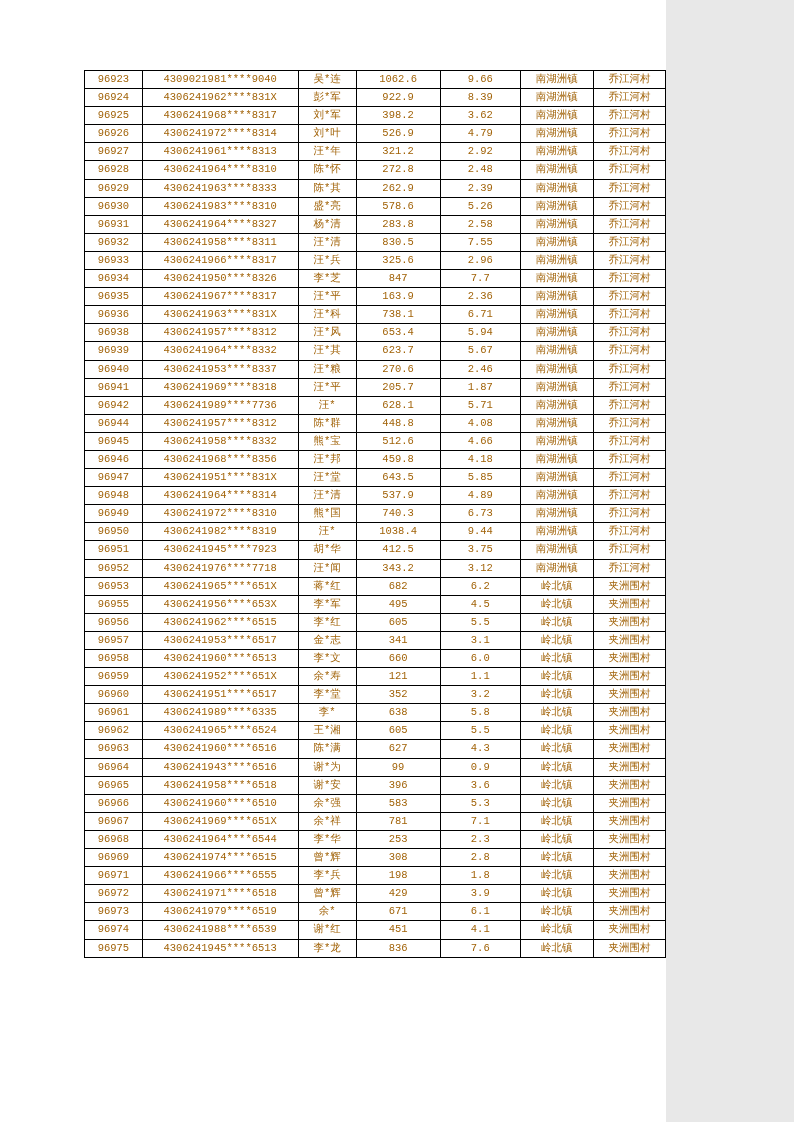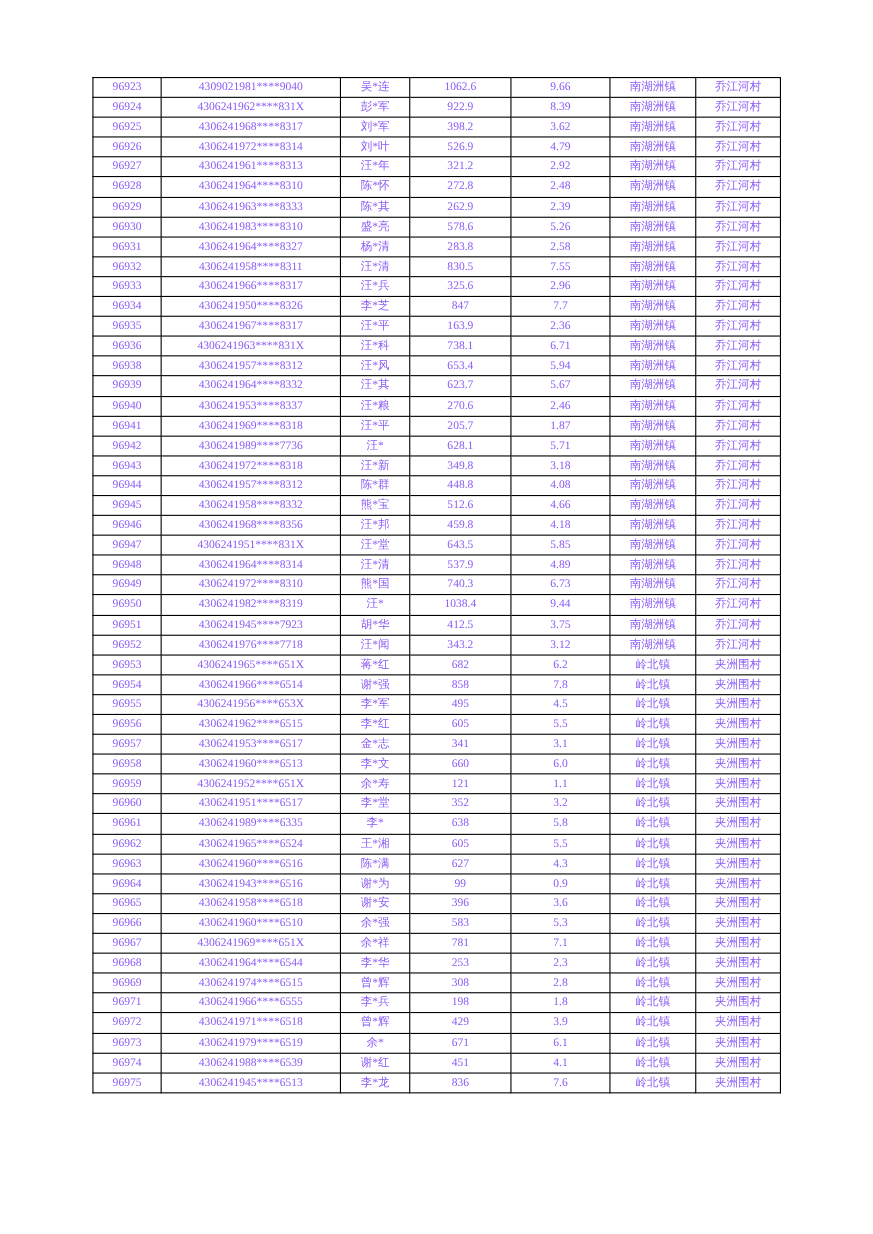--- a/index.html
+++ b/index.html
@@ -6,25 +6,25 @@
     margin: 0;
     padding: 0;
   }
   body {
     width: 794px;
     height: 1122px;
     background: #e8e8e8;
   }
   .page {
     position: relative;
-    width: 794px;
+    width: 666px;
     height: 1122px;
     background: #ffffff;
-    font-family: Liberation Serif, serif;
-    color: #8b5cf6;
+    font-family: Liberation Mono, monospace;
+    color: #a16207;
     overflow: hidden;
   }
   table.records {
     position: absolute;
     left: 84px;
     top: 70px;
     border-collapse: collapse;
     table-layout: fixed;
     font-size: 10.5px;
   }
@@ -226,29 +226,20 @@
         <tr>
           <td>96942</td>
           <td>4306241989****7736</td>
           <td>汪*</td>
           <td>628.1</td>
           <td>5.71</td>
           <td>南湖洲镇</td>
           <td>乔江河村</td>
         </tr>
         <tr>
-          <td>96943</td>
-          <td>4306241972****8318</td>
-          <td>汪*新</td>
-          <td>349.8</td>
-          <td>3.18</td>
-          <td>南湖洲镇</td>
-          <td>乔江河村</td>
-        </tr>
-        <tr>
           <td>96944</td>
           <td>4306241957****8312</td>
           <td>陈*群</td>
           <td>448.8</td>
           <td>4.08</td>
           <td>南湖洲镇</td>
           <td>乔江河村</td>
         </tr>
         <tr>
           <td>96945</td>
@@ -325,29 +316,20 @@
         <tr>
           <td>96953</td>
           <td>4306241965****651X</td>
           <td>蒋*红</td>
           <td>682</td>
           <td>6.2</td>
           <td>岭北镇</td>
           <td>夹洲围村</td>
         </tr>
         <tr>
-          <td>96954</td>
-          <td>4306241966****6514</td>
-          <td>谢*强</td>
-          <td>858</td>
-          <td>7.8</td>
-          <td>岭北镇</td>
-          <td>夹洲围村</td>
-        </tr>
-        <tr>
           <td>96955</td>
           <td>4306241956****653X</td>
           <td>李*军</td>
           <td>495</td>
           <td>4.5</td>
           <td>岭北镇</td>
           <td>夹洲围村</td>
         </tr>
         <tr>
           <td>96956</td>

